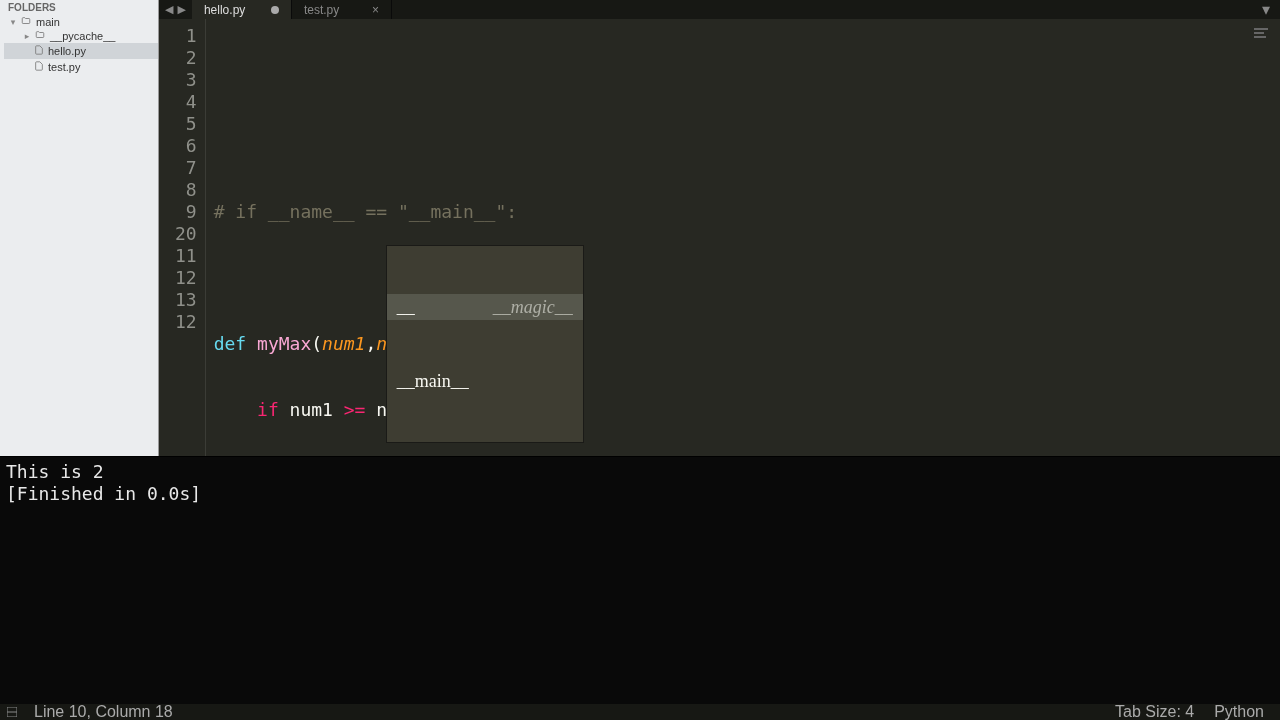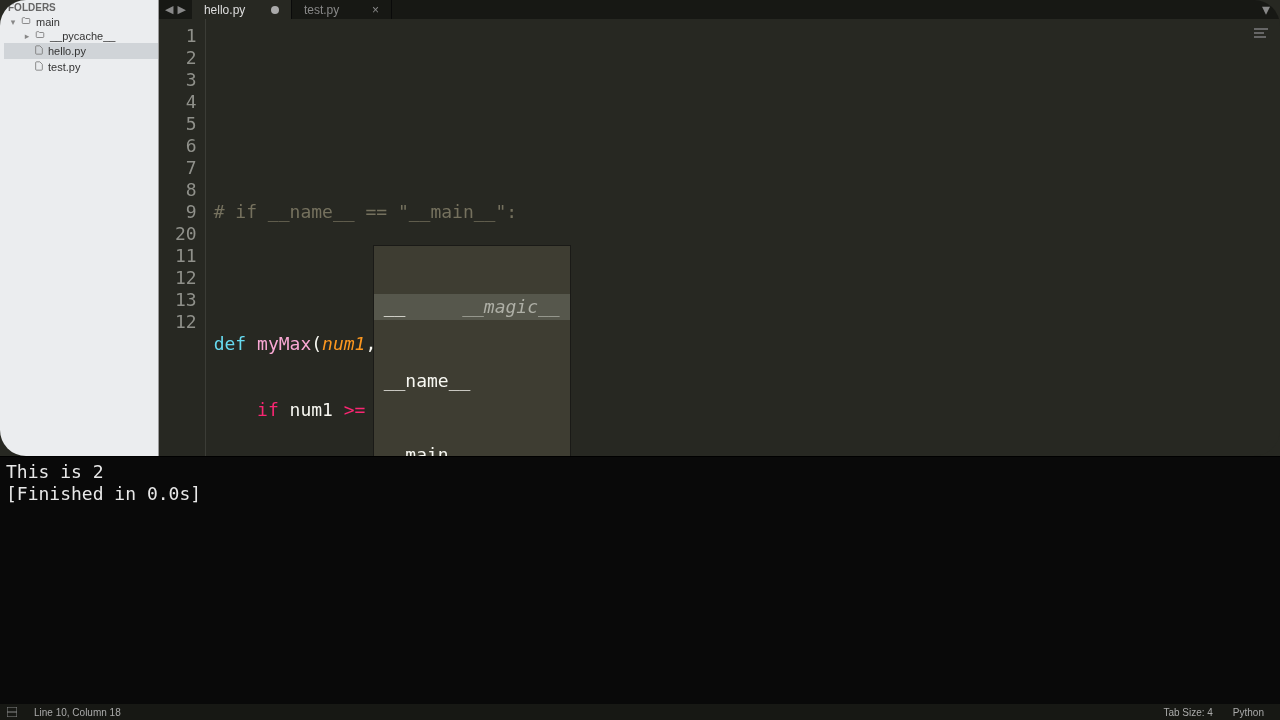--- a/index.html
+++ b/index.html
@@ -10,21 +10,20 @@
   width: 1280px;
   height: 720px;
   overflow: hidden;
   display: flex;
   flex-direction: column;
 }
 .top-section {
   display: flex;
   flex: 1;
   overflow: hidden;
-  border-radius: 26px;
 }
 .sidebar {
   width: 159px;
   background: #ebedef;
   color: #333;
   display: flex;
   flex-direction: column;
   font-size: 11px;
   border-right: 1px solid #999;
 }
@@ -206,21 +205,21 @@
   font-size: 18px;
   line-height: 22px;
   padding: 4px 6px;
   border-top: 1px solid #000;
   white-space: pre;
 }
 .status-bar {
   height: 16px;
   background: #171814;
   color: #aaa;
-  font-size: 10px;
+  font-size: 16px;
   display: flex;
   align-items: center;
   padding: 0 6px;
 }
 .status-icon {
   width: 12px;
   height: 12px;
   margin-right: 6px;
   display: flex;
   align-items: center;
@@ -319,27 +318,24 @@
         <div class="code-line">    <span class="kw">if</span> <span class="txt">num1</span> <span class="kw">&gt;=</span> <span class="txt">num2</span><span class="txt">:</span></div>
         <div class="code-line">        <span class="kw">return</span> <span class="txt">num1</span></div>
         
         
         
         
         
         
         
 
-        <div class="autocomplete" style="left:167px; top:226px;">
+        <div class="autocomplete" style="left:180px; top:226px;font-family:Liberation Serif, serif;">
           <div class="ac-row selected">
             <span class="ac-match">__</span>
             <span class="ac-hint">__magic__</span>
-          </div>
-          <div class="ac-row">
-            <span class="ac-match">__name__</span>
           </div>
           <div class="ac-row">
             <span class="ac-match">__main__</span>
           </div>
         </div>
       </div>
 
       <div class="minimap-corner">
         <svg width="18" height="14" viewBox="0 0 18 14">
             <rect x="0" y="2" width="14" height="2" fill="#666"></rect>

